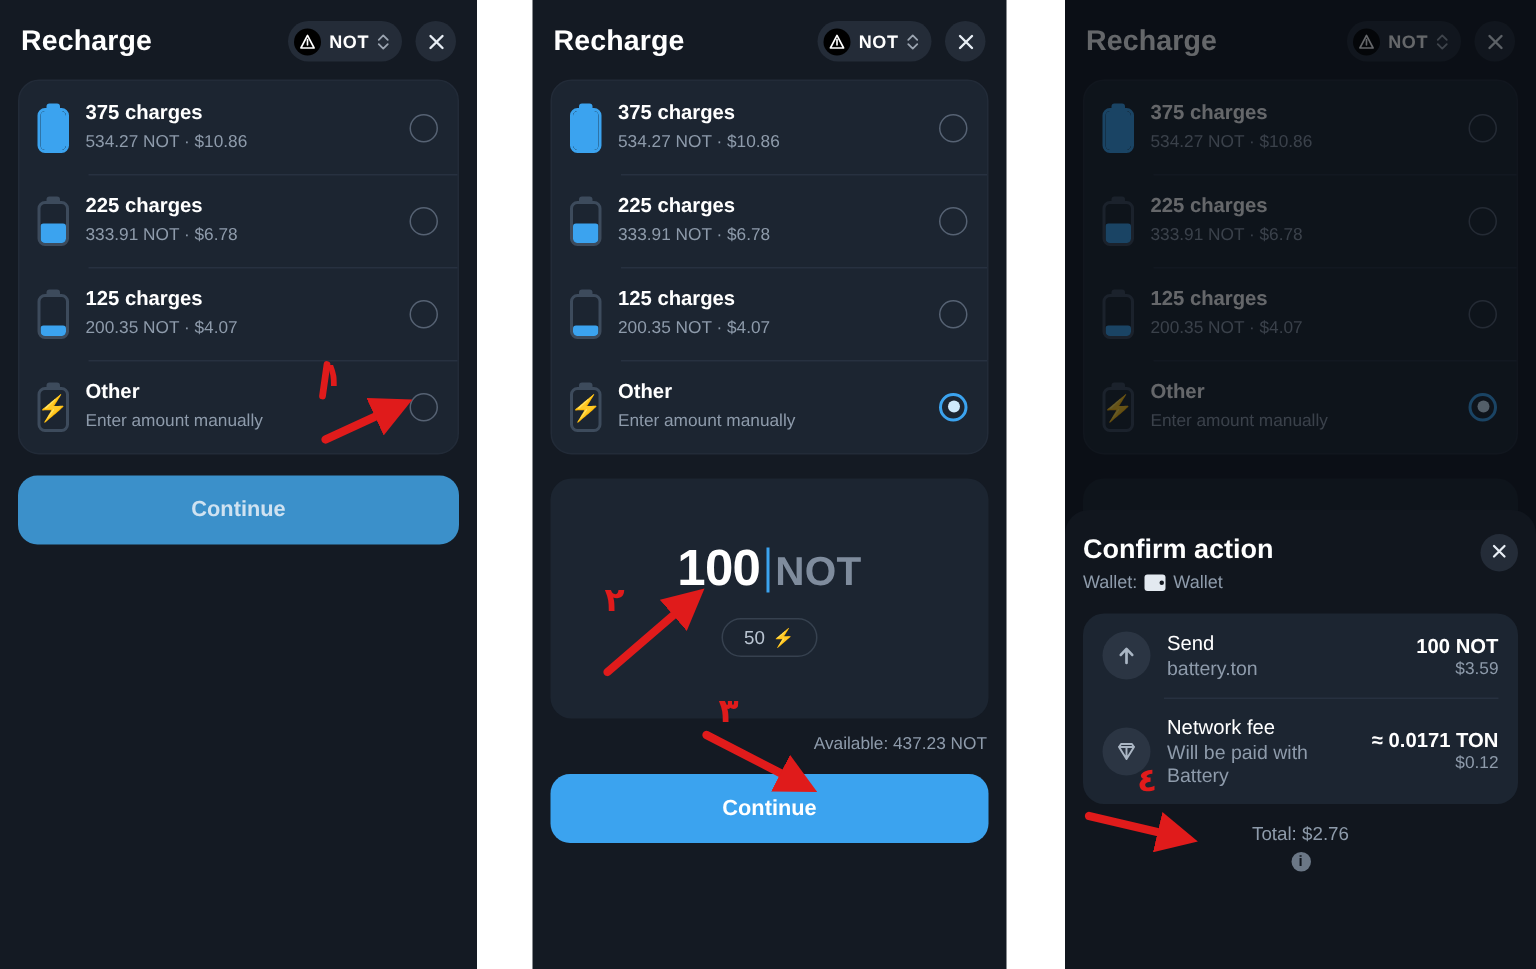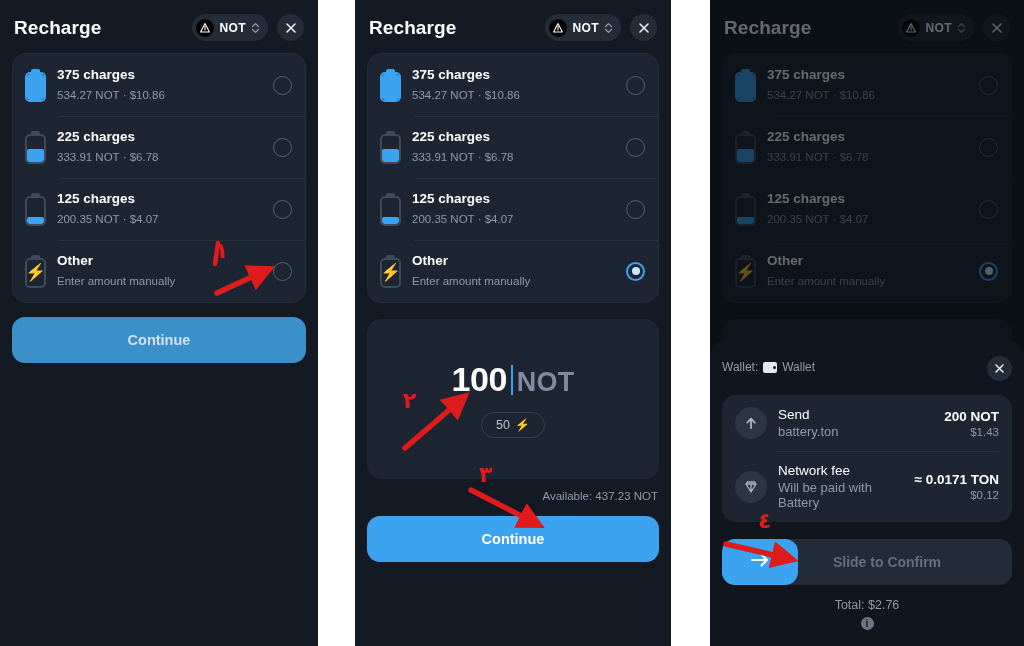--- a/index.html
+++ b/index.html
@@ -536,20 +536,21 @@
           <span class="amount-val">100</span>
           <span class="amount-cur">NOT</span>
         </div>
       </div>
 
       <div class="dim-layer"></div>
 
       <div class="sheet">
         <div class="sheet-hdr">
           <div>
+            <div class="sheet-title">Confirm action</div>
             <div class="sheet-sub">
               <span>Wallet:</span>
               <span class="wallet-ico"></span>
               <span>Wallet</span>
             </div>
           </div>
           <div class="sheet-close">
             <span>
               <svg width="11" height="11" viewBox="0 0 11 11">
                   <path d="M2 2 L9 9 M9 2 L2 9" stroke="#e8eef5" stroke-width="1.5" stroke-linecap="round"></path>
@@ -563,52 +564,42 @@
             <span class="tx-ico">
               <svg width="16" height="16" viewBox="0 0 16 16">
                   <path d="M8 13 V4 M4.2 7.6 L8 3.6 L11.8 7.6" fill="none" stroke="#aab6c4" stroke-width="1.8" stroke-linecap="round" stroke-linejoin="round"></path>
                 </svg>
             </span>
             <span class="tx-mid">
               <span class="tx-t" style="display:block">Send</span>
               <span class="tx-s" style="display:block">battery.ton</span>
             </span>
             <span class="tx-right">
-              <span class="tx-a" style="display:block">200 NOT</span>
-              <span class="tx-f" style="display:block">$1.43</span>
+              <span class="tx-a" style="display:block">100 NOT</span>
+              <span class="tx-f" style="display:block">$3.59</span>
             </span>
           </div>
           <div class="tx-row">
             <span class="tx-ico">
               <svg width="16" height="16" viewBox="0 0 16 16">
                   <path d="M3 5 H13 L8 13 Z M3 5 L8 13 M13 5 L8 13 M8 5 V13" fill="none" stroke="#aab6c4" stroke-width="1.3" stroke-linejoin="round"></path>
                   <path d="M3 5 L4.4 3 H11.6 L13 5" fill="none" stroke="#aab6c4" stroke-width="1.3" stroke-linejoin="round"></path>
                 </svg>
             </span>
             <span class="tx-mid">
               <span class="tx-t" style="display:block">Network fee</span>
               <span class="tx-s" style="display:block">Will be paid with Battery</span>
             </span>
             <span class="tx-right">
               <span class="tx-a" style="display:block">≈ 0.0171 TON</span>
               <span class="tx-f" style="display:block">$0.12</span>
             </span>
           </div>
         </div>
 
-        <div class="slider">
-          <span class="slider-label">Slide to Confirm</span>
-          <span class="slider-knob">
-            <span>
-              <svg width="22" height="16" viewBox="0 0 22 16">
-                  <path d="M3 8 H18 M12.5 2.5 L18 8 L12.5 13.5" fill="none" stroke="#ffffff" stroke-width="2" stroke-linecap="round" stroke-linejoin="round"></path>
-                </svg>
-            </span>
-          </span>
-        </div>
 
         <div class="total">
           <span>Total: $2.76</span>
           <span class="info-ico">i</span>
         </div>
       </div>
 
       <svg class="anno" style="left:10px; top:534px; width:140px; height:40px;">
         <defs>
             <marker id="ah4" markerWidth="5" markerHeight="5" refX="3.4" refY="2.5" orient="auto">

